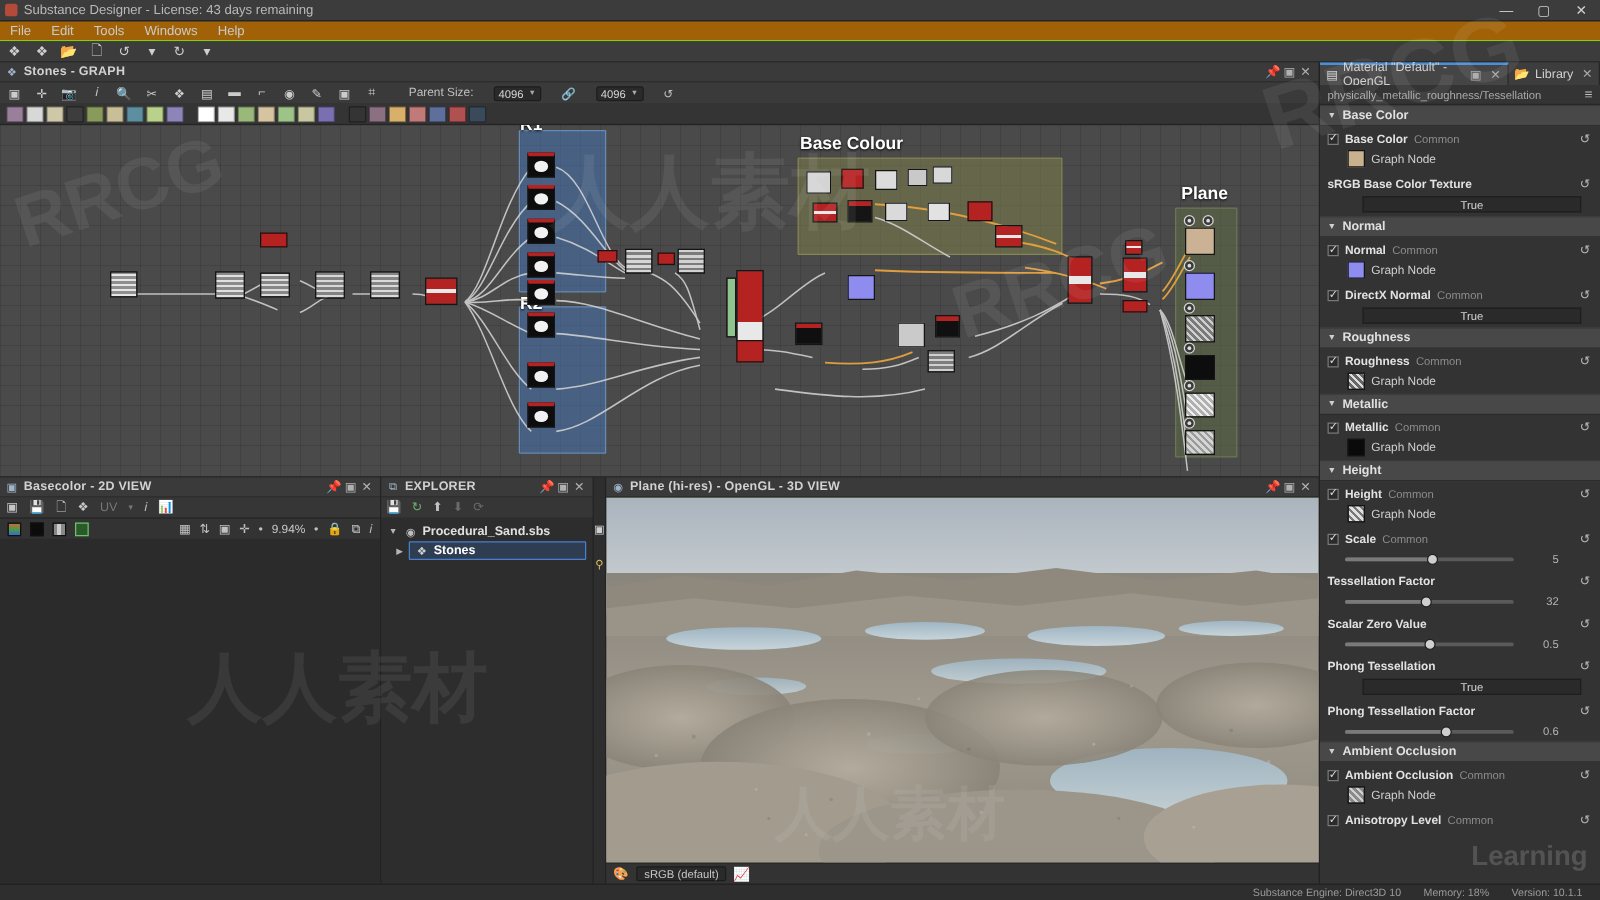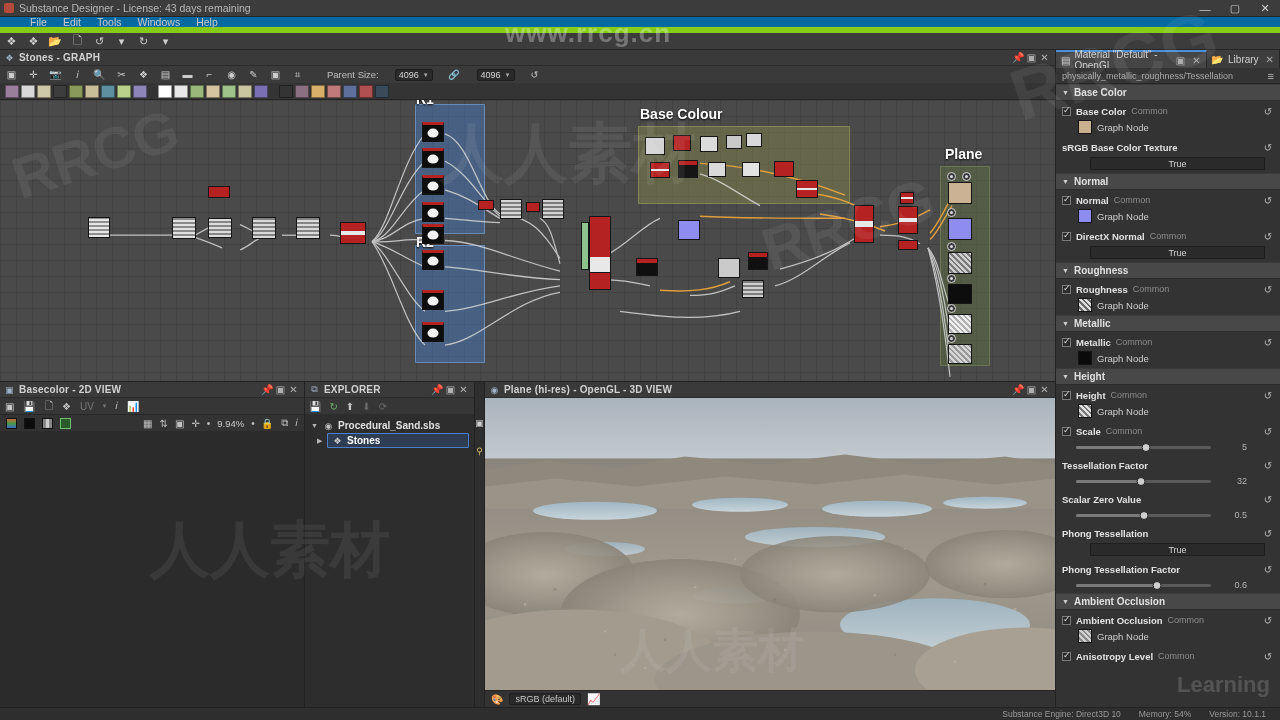--- a/index.html
+++ b/index.html
@@ -14,22 +14,22 @@
   
   .titlebar { height:17px; background:#3c3c3c; display:flex; align-items:center; padding:0 4px;
               border-bottom:1px solid #252525; flex:none; position:relative; }
   .titlebar .appicon { width:10px; height:10px; background:#b34a3a; border-radius:2px; margin-right:5px; }
   .titlebar .ttl { font-size:10.5px; color:#b9b9b9; }
   .winctl { position:absolute; right:0; top:0; height:17px; display:flex; }
   .winctl div { width:30px; height:17px; display:flex; align-items:center; justify-content:center;
                 color:#cfcfcf; font-size:11px; }
 
   
-  .menubar { height:16px; background:#0369a1; display:flex; align-items:center; padding-left:22px; flex:none;
-             border-bottom:6px solid #84cc16; }
+  .menubar { height:16px; background:#a16207; display:flex; align-items:center; padding-left:0; flex:none;
+             border-bottom:1px solid #84cc16; }
   .menubar span { padding:0 8px; font-size:10.5px; color:#cacaca; }
 
   
   .maintoolbar { height:17px; background:#3c3c3c; display:flex; align-items:center; padding-left:5px; gap:9px;
                  flex:none; border-bottom:1px solid #262626; }
   .mt-ico { width:13px; height:12px; display:flex; align-items:center; justify-content:center;
             font-size:11px; color:#cfcfcf; }
 
   
   .workspace { flex:1; display:flex; min-height:0; }
@@ -799,25 +799,24 @@
             <span class="reset">↺</span>
           </div>
         </div>
 
       </div>
     </div>
   </div>
 
   <div class="statusbar">
     <span>Substance Engine: Direct3D 10</span>
-    <span>Memory: 54%</span>
+    <span>Memory: 18%</span>
     <span>Version: 10.1.1</span>
   </div>
 
-  <div class="wm wm-main">www.rrcg.cn</div>
   <div class="wm wm-r1">RRCG</div>
   <div class="wm wm-r2">RRCG</div>
   <div class="wm wm-r3">RRCG</div>
   <div class="wm wm-cn1">人人素材</div>
   <div class="wm wm-cn2">人人素材</div>
   <div class="wm wm-cn3">人人素材</div>
   <div class="wm wm-ld">Learning</div>
 </div>
 
 </body></html>

